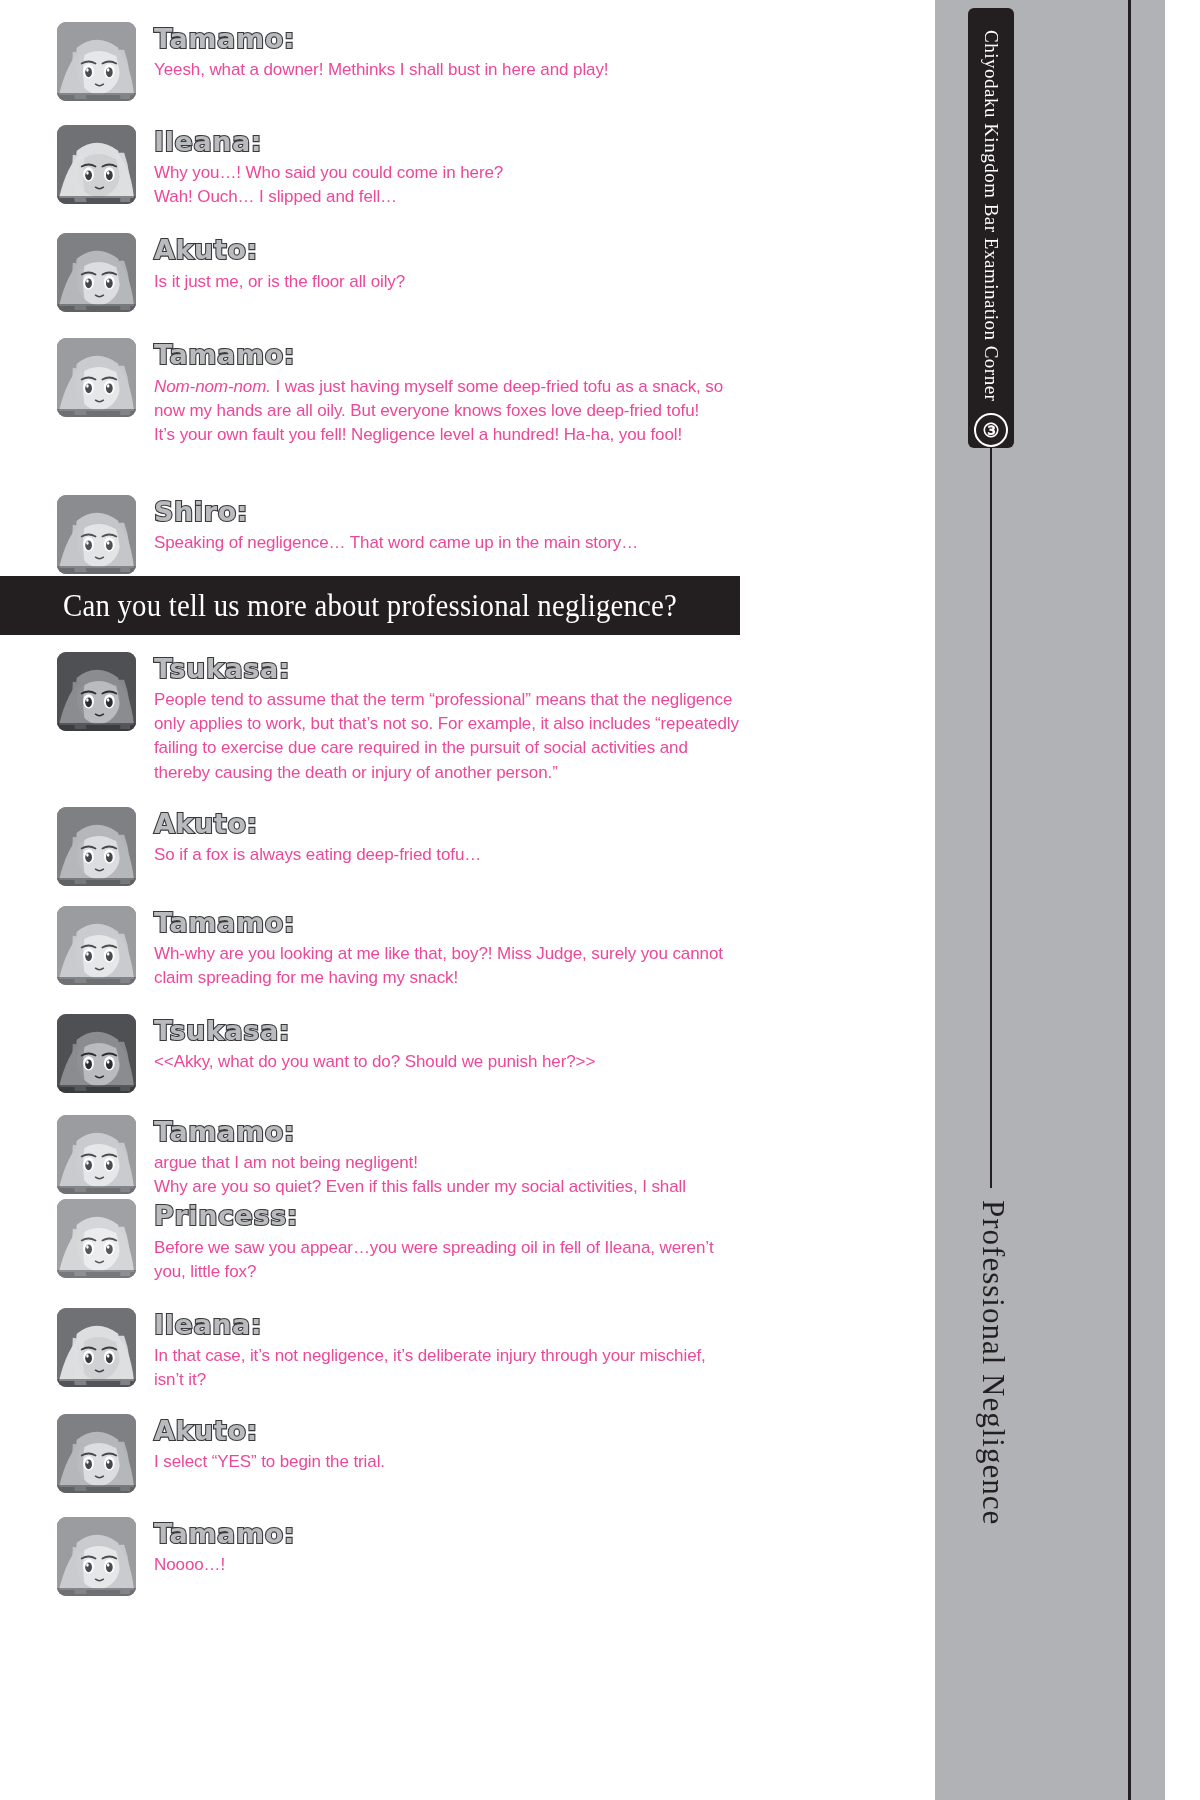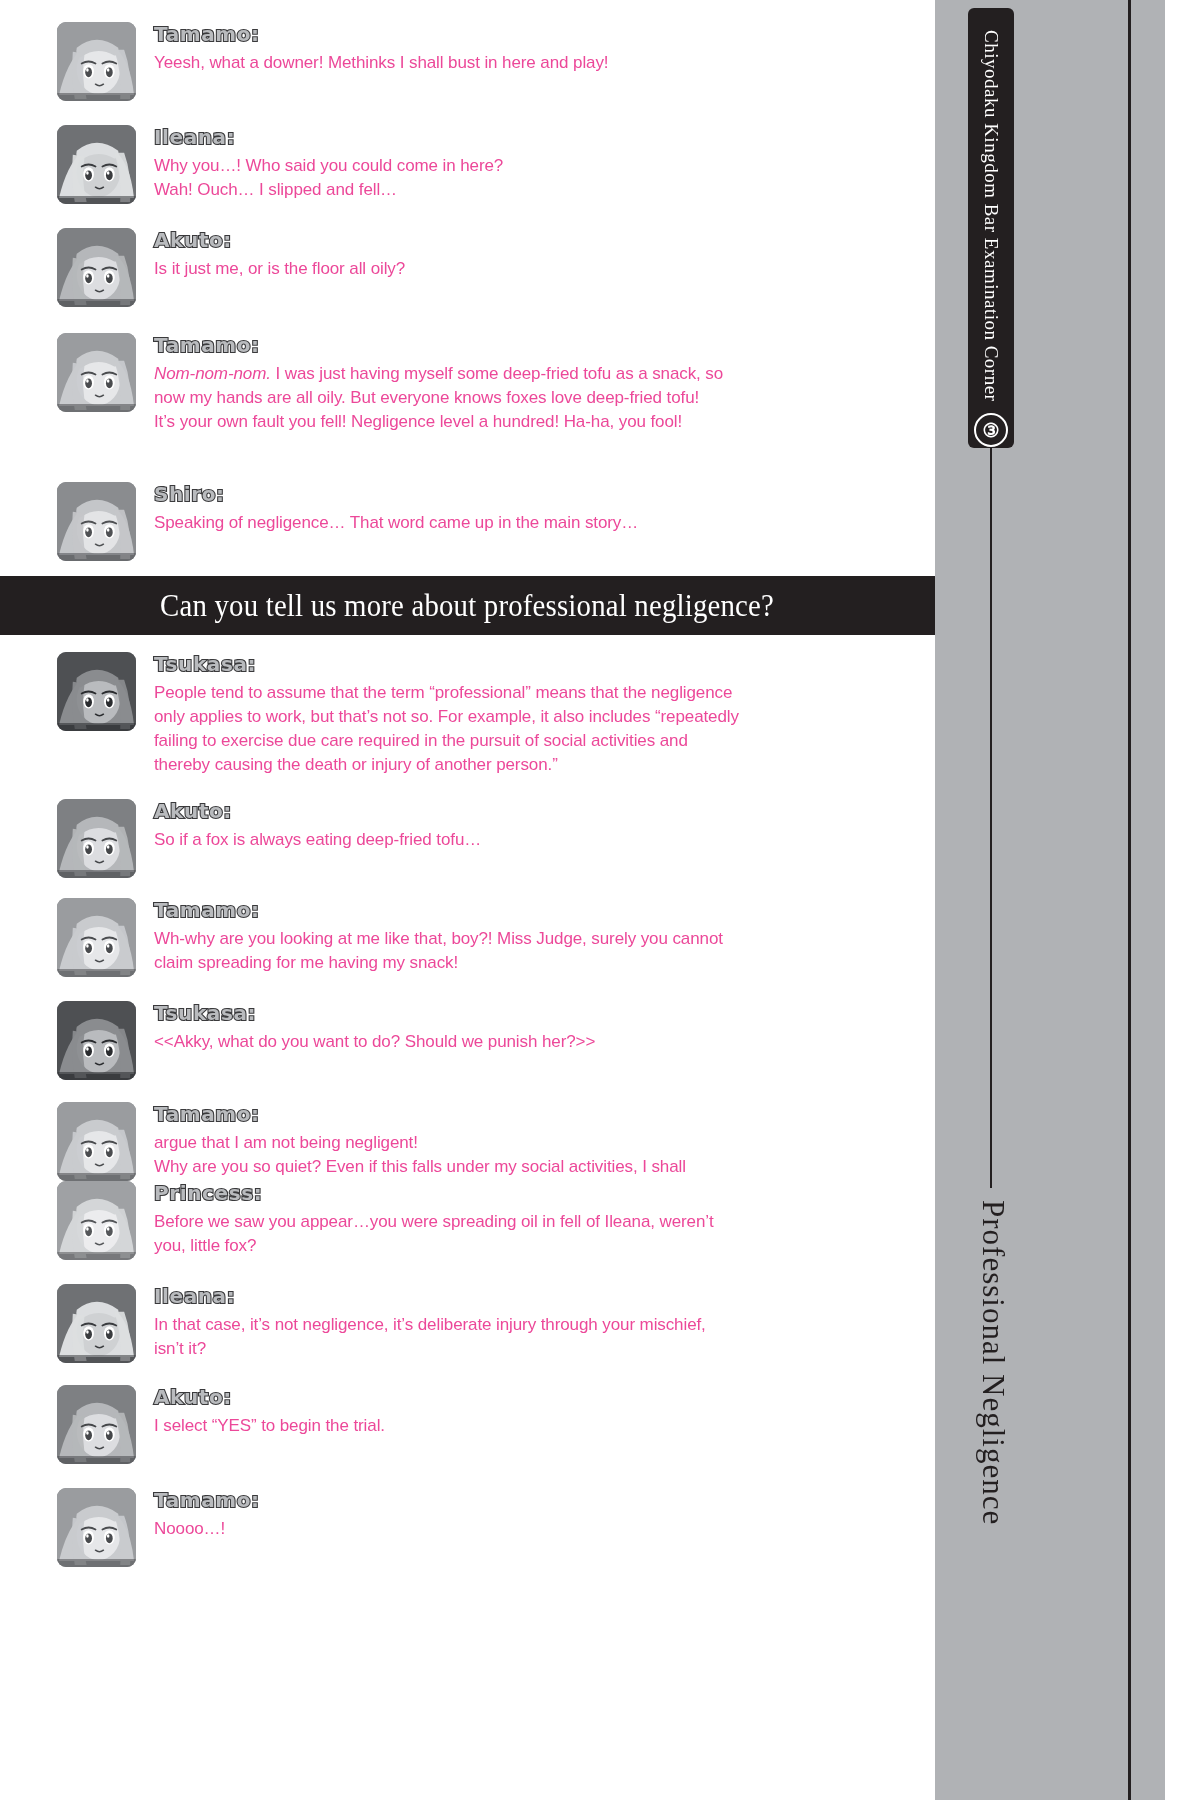--- a/index.html
+++ b/index.html
@@ -166,21 +166,21 @@
 
   .bubble {
     flex: 1 1 auto;
     min-width: 0;
     padding-top: 2px;
   }
 
   .speaker {
     font-family: "DejaVu Sans", sans-serif;
     font-weight: bold;
-    font-size: 20px;
+    font-size: 27px;
     line-height: 1.08;
     color: #b9bbbe;
     -webkit-text-stroke: 2.2px #3a3a3c;
     paint-order: stroke fill;
     letter-spacing: 0.6px;
     margin: 0 0 5px 0;
     display: inline-block;
   }
 
   .line {
@@ -191,21 +191,21 @@
     margin: 0;
     letter-spacing: -0.1px;
   }
   .line .ital { font-style: italic; }
 
   
   #question-banner {
     position: absolute;
     left: 0;
     top: 576px;
-    width: 935px;
+    width: 740px;
     height: 59px;
     background: #231f20;
     display: flex;
     align-items: center;
     justify-content: center;
   }
   #question-text {
     color: #ffffff;
     font-family: "Liberation Serif", serif;
     font-size: 31px;

